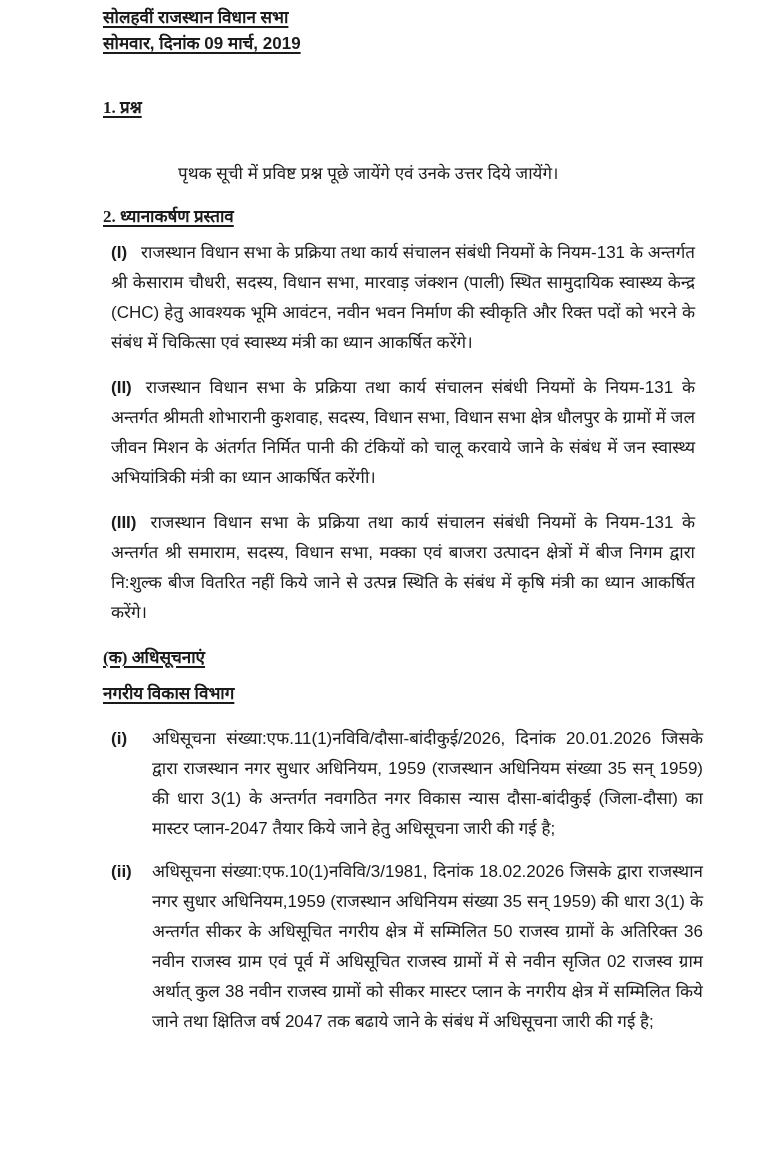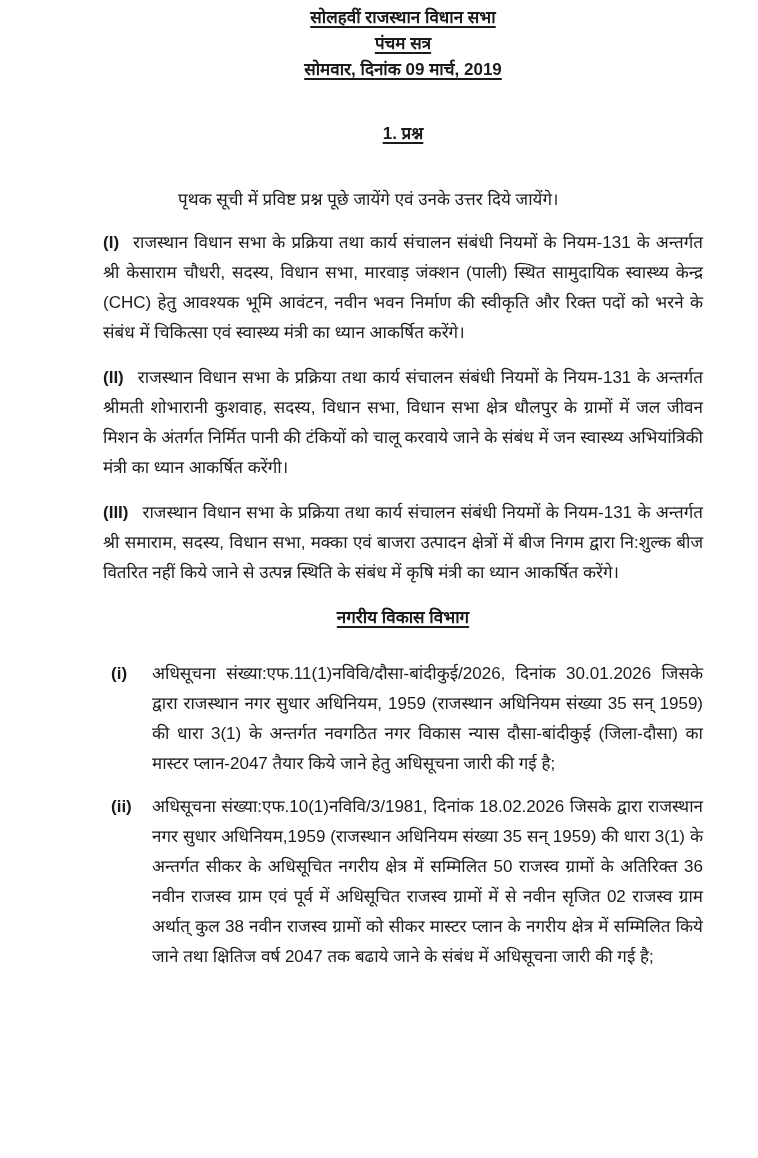--- a/index.html
+++ b/index.html
@@ -17,64 +17,65 @@
   }
   .content {
     margin-left: 103px;
     width: 600px;
     padding-top: 5px;
     font-size: 17px;
     line-height: 30px;
   }
   .b { font-weight: 700; }
   .u { text-decoration: underline; text-underline-offset: 3px; text-decoration-thickness: 1.5px; }
-  .doc-header { text-align: center; line-height: 26px; margin-bottom: 36px; }
+  .doc-header { text-align: left; line-height: 26px; margin-bottom: 36px; }
   .h-line { margin-bottom: 0; }
-  .center-heading { text-align: center; margin: 16px 0 12px; }
+  .center-heading { text-align: left; margin: 16px 0 12px; font-family: Liberation Serif, serif; }
   .center-heading.tight { margin: 2px 0 6px; }
-  .center-heading.dept { margin: 2px 0 26px; }
+  .center-heading.dept { margin: 2px 0 15px; }
   .para { margin: 0 0 13px; text-align: justify; }
   .para.indent { text-indent: 75px; margin-top: 36px; }
-  .ca-item { margin: 0 0 15px; text-align: justify; }
+  .ca-item { margin: 0 8px 15px; text-align: justify; }
   .ca-marker { font-weight: 700; padding-right: 14px; }
   .notif { display: flex; margin-bottom: 13px; }
   .n-marker { flex: 0 0 49px; box-sizing: border-box; padding-left: 8px; font-weight: 700; }
   .n-text { flex: 1; text-align: justify; }
 </style>
 </head>
 <body>
 
 <div class="page">
   <div class="content">
 
     <div class="doc-header">
       <div class="h-line"><span class="b u">सोलहवीं राजस्थान विधान सभा</span></div>
-      <div class="h-line"><span class="b u">पंचम सत्र</span></div>
       <div class="h-line"><span class="b u">सोमवार, दिनांक 09 मार्च, 2019</span></div>
     </div>
 
     <div class="center-heading"><span class="b u">1. प्रश्न</span></div>
 
     <p class="para indent">पृथक सूची में प्रविष्ट प्रश्न पूछे जायेंगे एवं उनके उत्तर दिये जायेंगे।</p>
 
+    <div class="center-heading tight"><span class="b u">2. ध्यानाकर्षण प्रस्ताव</span></div>
 
     <p class="ca-item"><span class="ca-marker">(I)</span><span>राजस्थान विधान सभा के प्रक्रिया तथा कार्य संचालन संबंधी नियमों के नियम-131 के अन्तर्गत श्री केसाराम चौधरी, सदस्य, विधान सभा, मारवाड़ जंक्शन (पाली) स्थित सामुदायिक स्वास्थ्य केन्द्र (CHC) हेतु आवश्यक भूमि आवंटन, नवीन भवन निर्माण की स्वीकृति और रिक्त पदों को भरने के संबंध में चिकित्सा एवं स्वास्थ्य मंत्री का ध्यान आकर्षित करेंगे।</span></p>
 
     <p class="ca-item"><span class="ca-marker">(II)</span><span>राजस्थान विधान सभा के प्रक्रिया तथा कार्य संचालन संबंधी नियमों के नियम-131 के अन्तर्गत श्रीमती शोभारानी कुशवाह, सदस्य, विधान सभा, विधान सभा क्षेत्र धौलपुर के ग्रामों में जल जीवन मिशन के अंतर्गत निर्मित पानी की टंकियों को चालू करवाये जाने के संबंध में जन स्वास्थ्य अभियांत्रिकी मंत्री का ध्यान आकर्षित करेंगी।</span></p>
 
     <p class="ca-item"><span class="ca-marker">(III)</span><span>राजस्थान विधान सभा के प्रक्रिया तथा कार्य संचालन संबंधी नियमों के नियम-131 के अन्तर्गत श्री समाराम, सदस्य, विधान सभा, मक्का एवं बाजरा उत्पादन क्षेत्रों में बीज निगम द्वारा नि:शुल्क बीज वितरित नहीं किये जाने से उत्पन्न स्थिति के संबंध में कृषि मंत्री का ध्यान आकर्षित करेंगे।</span></p>
 
 
+    <div class="center-heading tight"><span class="b u">(क) अधिसूचनाएं</span></div>
 
 
     <div class="center-heading dept"><span class="b u">नगरीय विकास विभाग</span></div>
 
     <div class="notif">
       <div class="n-marker">(i)</div>
-      <div class="n-text">अधिसूचना संख्या:एफ.11(1)नविवि/दौसा-बांदीकुई/2026, दिनांक 30.01.2026 जिसके द्वारा राजस्थान नगर सुधार अधिनियम, 1959 (राजस्थान अधिनियम संख्या 35 सन् 1959) की धारा 3(1) के अन्तर्गत नवगठित नगर विकास न्यास दौसा-बांदीकुई (जिला-दौसा) का मास्टर प्लान-2047 तैयार किये जाने हेतु अधिसूचना जारी की गई है;</div>
+      <div class="n-text">अधिसूचना संख्या:एफ.11(1)नविवि/दौसा-बांदीकुई/2026, दिनांक 20.01.2026 जिसके द्वारा राजस्थान नगर सुधार अधिनियम, 1959 (राजस्थान अधिनियम संख्या 35 सन् 1959) की धारा 3(1) के अन्तर्गत नवगठित नगर विकास न्यास दौसा-बांदीकुई (जिला-दौसा) का मास्टर प्लान-2047 तैयार किये जाने हेतु अधिसूचना जारी की गई है;</div>
     </div>
 
     <div class="notif">
       <div class="n-marker">(ii)</div>
       <div class="n-text">अधिसूचना संख्या:एफ.10(1)नविवि/3/1981, दिनांक 18.02.2026 जिसके द्वारा राजस्थान नगर सुधार अधिनियम,1959 (राजस्थान अधिनियम संख्या 35 सन् 1959) की धारा 3(1) के अन्तर्गत सीकर के अधिसूचित नगरीय क्षेत्र में सम्मिलित 50 राजस्व ग्रामों के अतिरिक्त 36 नवीन राजस्व ग्राम एवं पूर्व में अधिसूचित राजस्व ग्रामों में से नवीन सृजित 02 राजस्व ग्राम अर्थात् कुल 38 नवीन राजस्व ग्रामों को सीकर मास्टर प्लान के नगरीय क्षेत्र में सम्मिलित किये जाने तथा क्षितिज वर्ष 2047 तक बढाये जाने के संबंध में अधिसूचना जारी की गई है;</div>
     </div>
 
   </div>
 </div>
 

